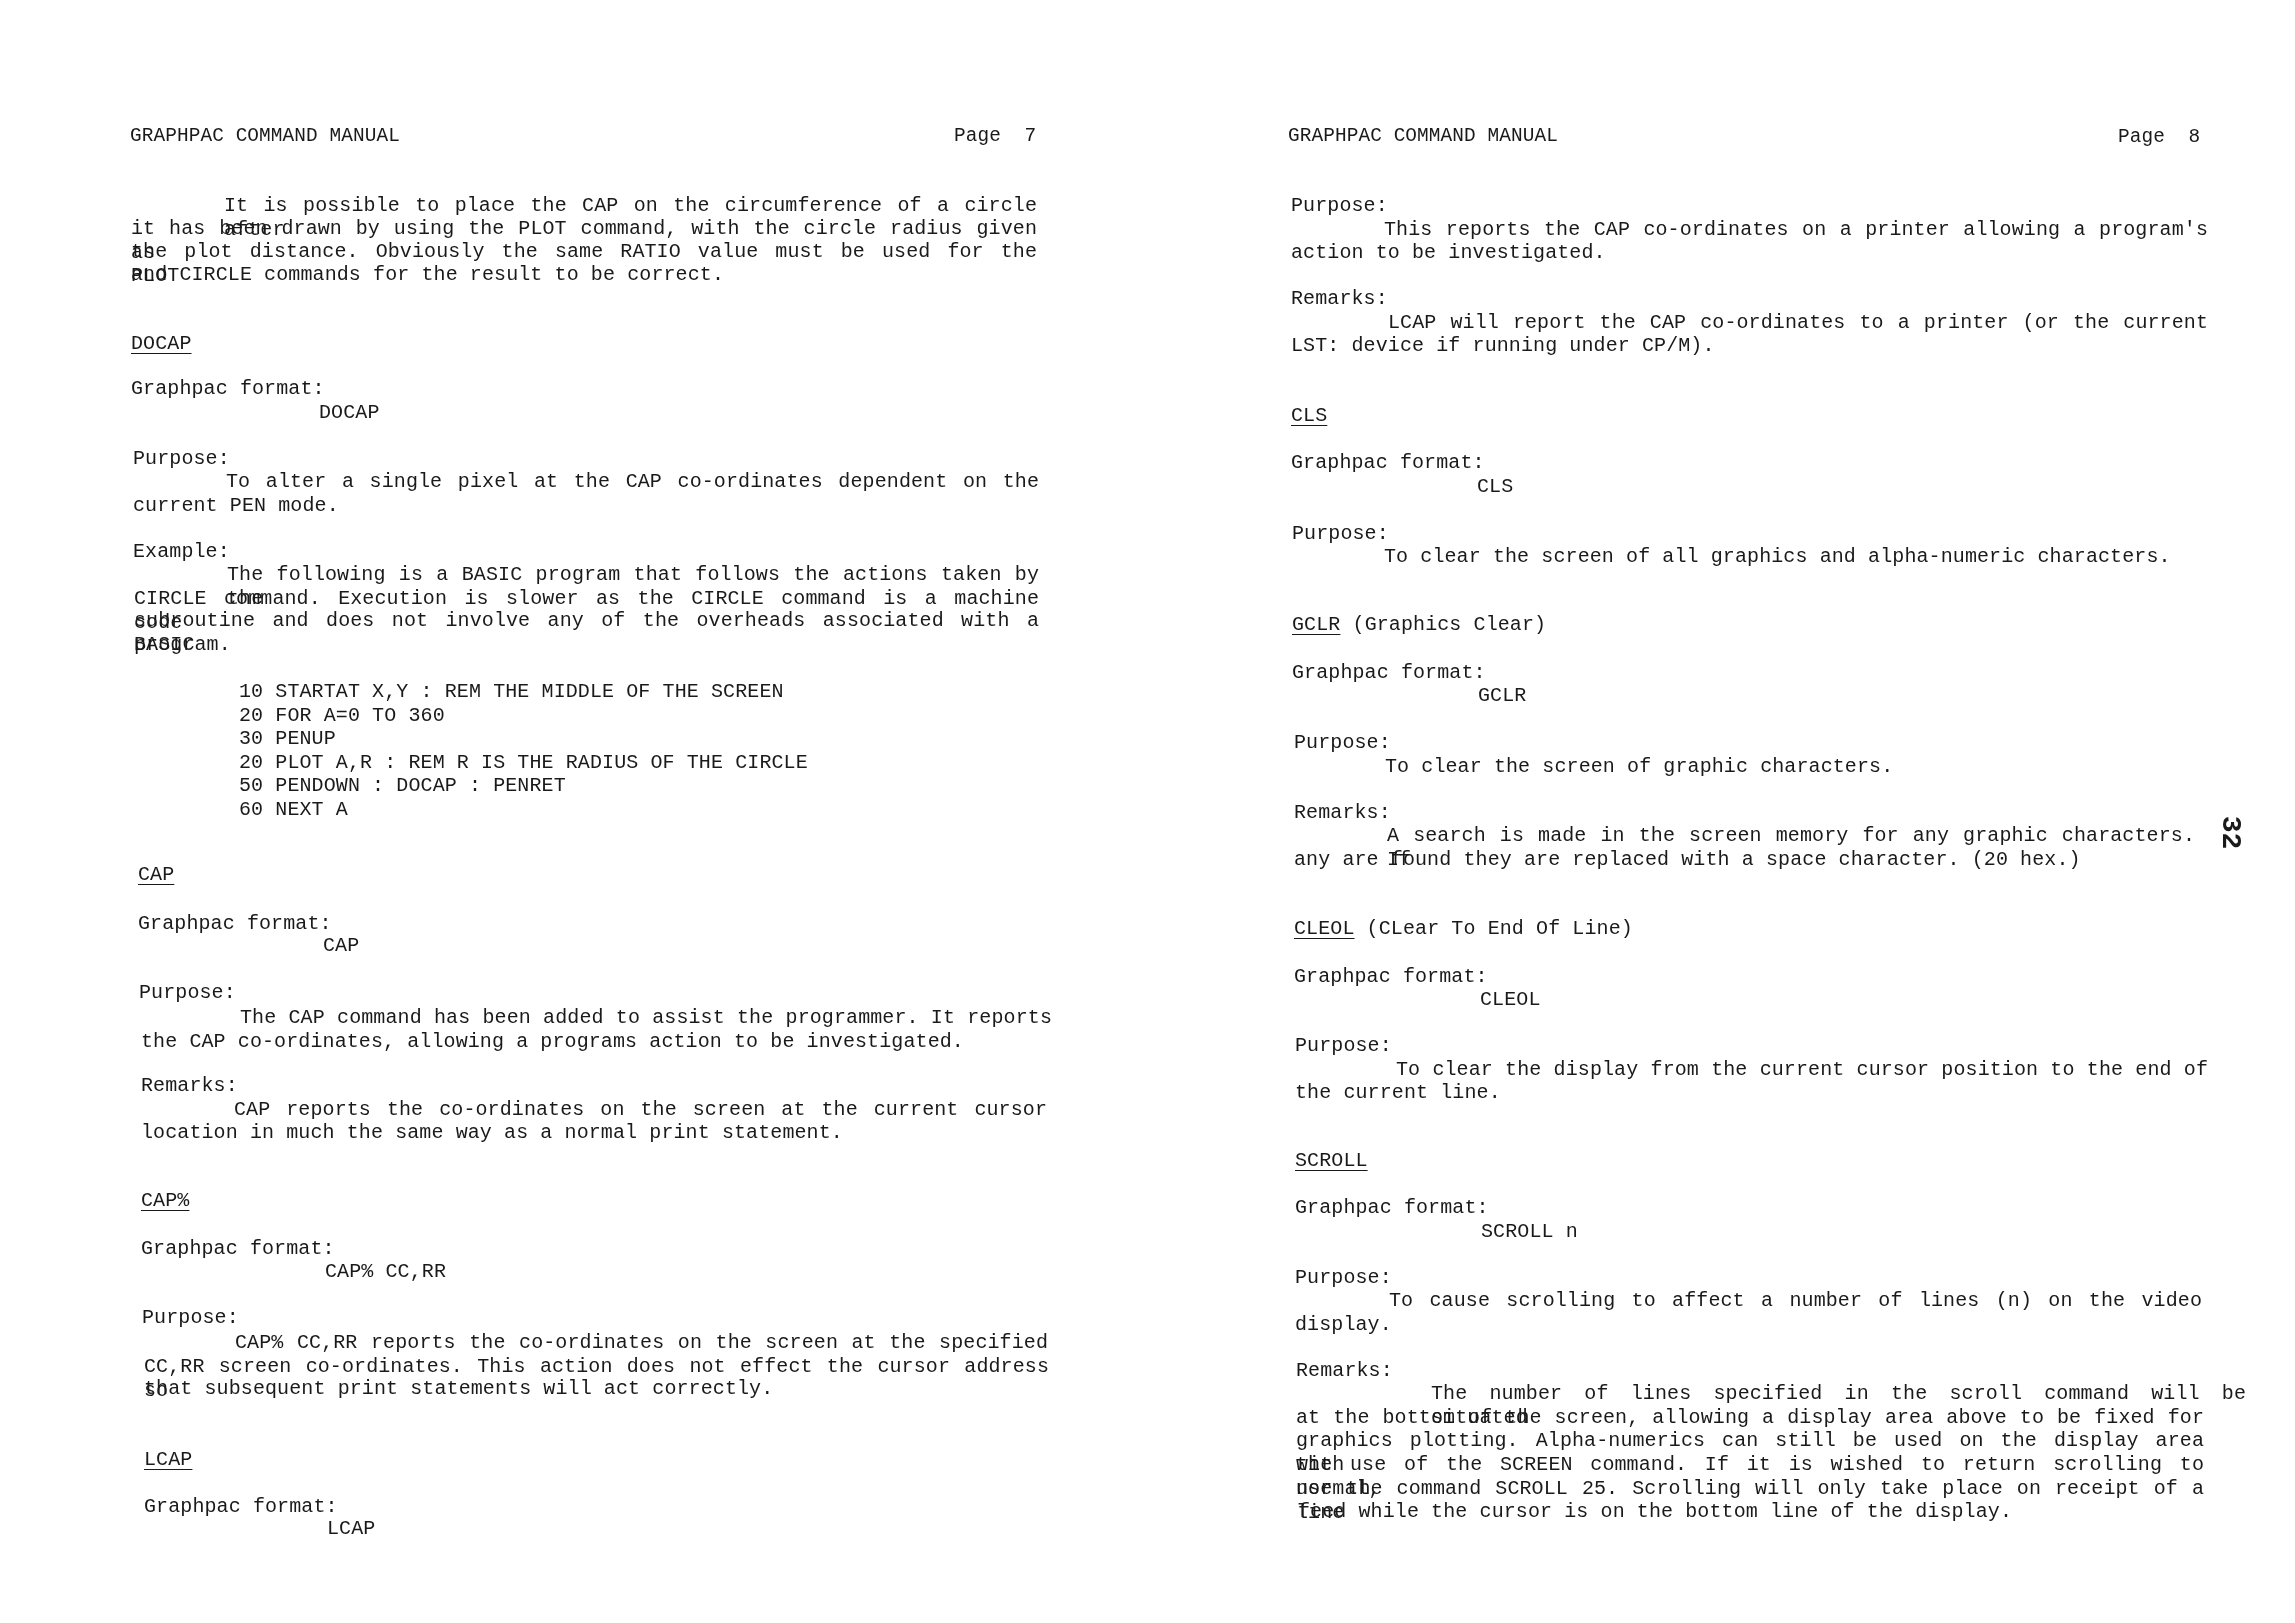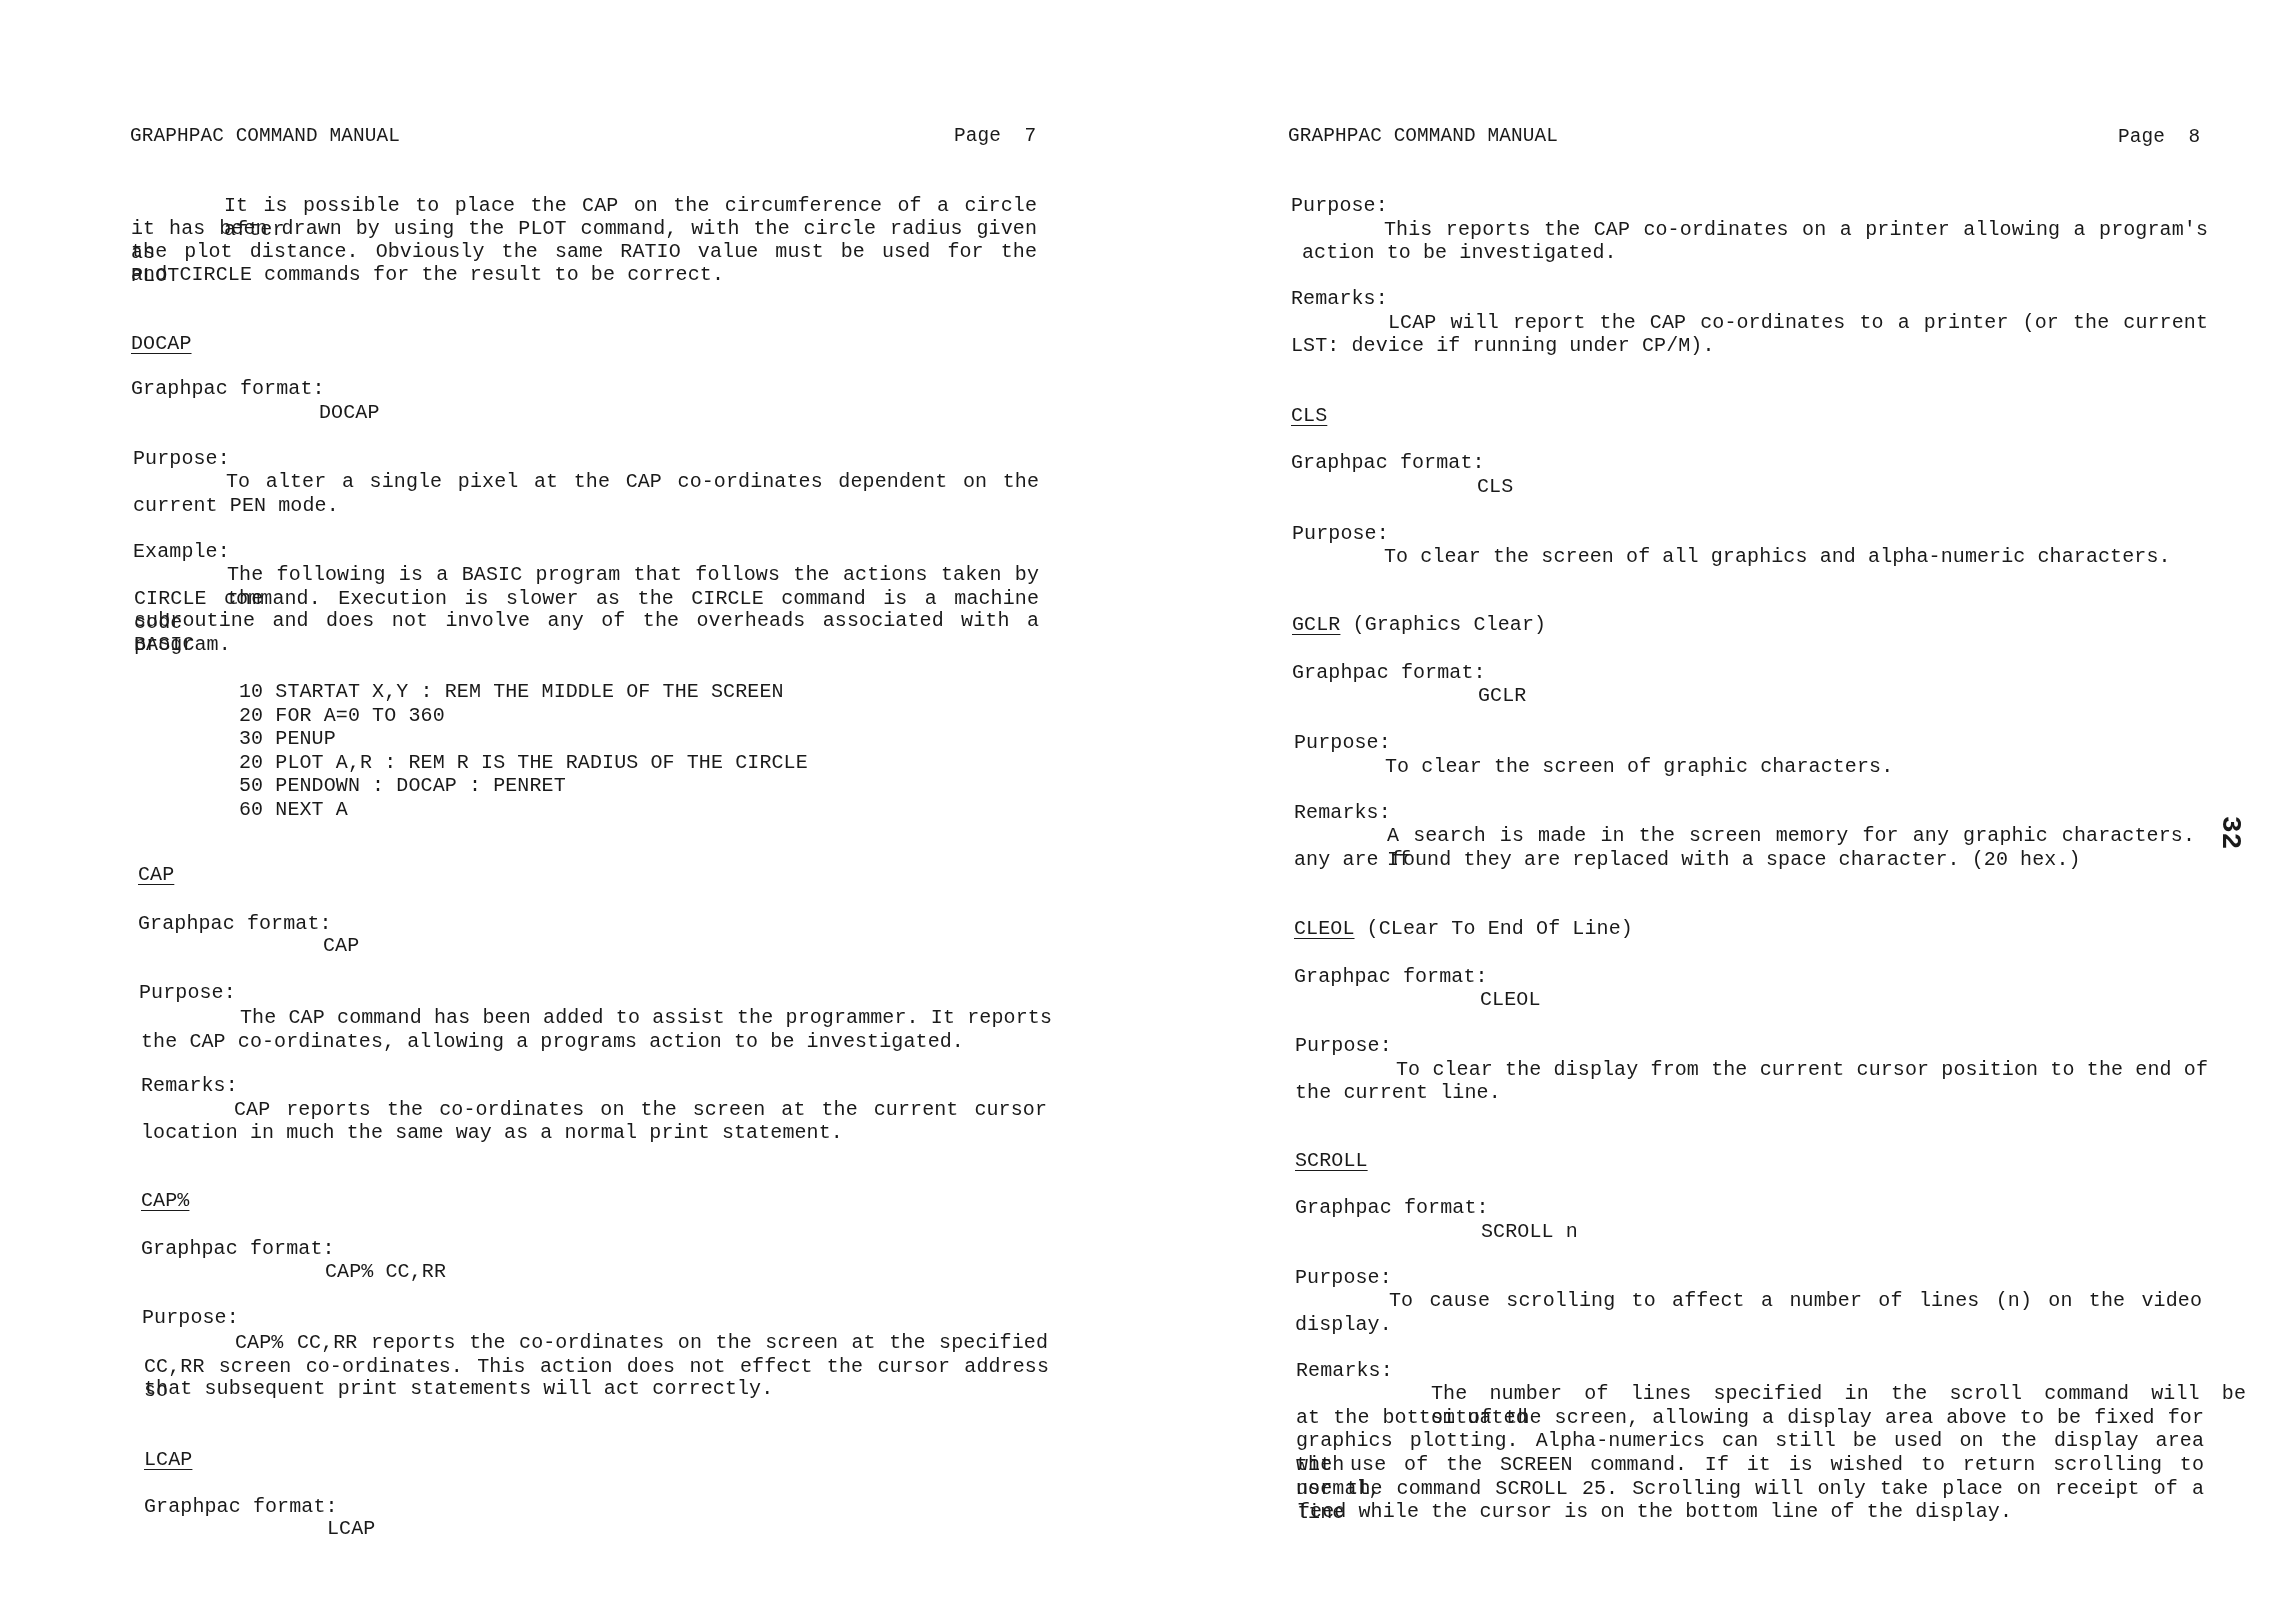--- a/index.html
+++ b/index.html
@@ -67,21 +67,21 @@
   <div class="ln" style="left:144px;top:1495px;">Graphpac format:</div>
   <div class="ln" style="left:327px;top:1517px;">LCAP</div>
 </div>
 
 <div class="page" id="page-right">
   <div class="ln hdr" style="left:140px;top:125px;">GRAPHPAC COMMAND MANUAL</div>
   <div class="ln hdr" style="left:970px;top:126px;">Page  8</div>
 
   <div class="ln" style="left:143px;top:194px;">Purpose:</div>
   <div class="ln" style="left:236px;top:218px;width:824px;"><div class="just">This reports the CAP co-ordinates on a printer allowing a program's</div></div>
-  <div class="ln" style="left:154px;top:241px;">action to be investigated.</div>
+  <div class="ln" style="left:143px;top:241px;">action to be investigated.</div>
   <div class="ln" style="left:143px;top:287px;">Remarks:</div>
   <div class="ln" style="left:240px;top:311px;width:820px;"><div class="just">LCAP will report the CAP co-ordinates to a printer (or the current</div></div>
   <div class="ln" style="left:143px;top:334px;">LST: device if running under CP/M).</div>
 
   <div class="ln u" style="left:143px;top:404px;">CLS</div>
   <div class="ln" style="left:143px;top:451px;">Graphpac format:</div>
   <div class="ln" style="left:329px;top:475px;">CLS</div>
   <div class="ln" style="left:144px;top:522px;">Purpose:</div>
   <div class="ln" style="left:236px;top:545px;">To clear the screen of all graphics and alpha-numeric characters.</div>
 

